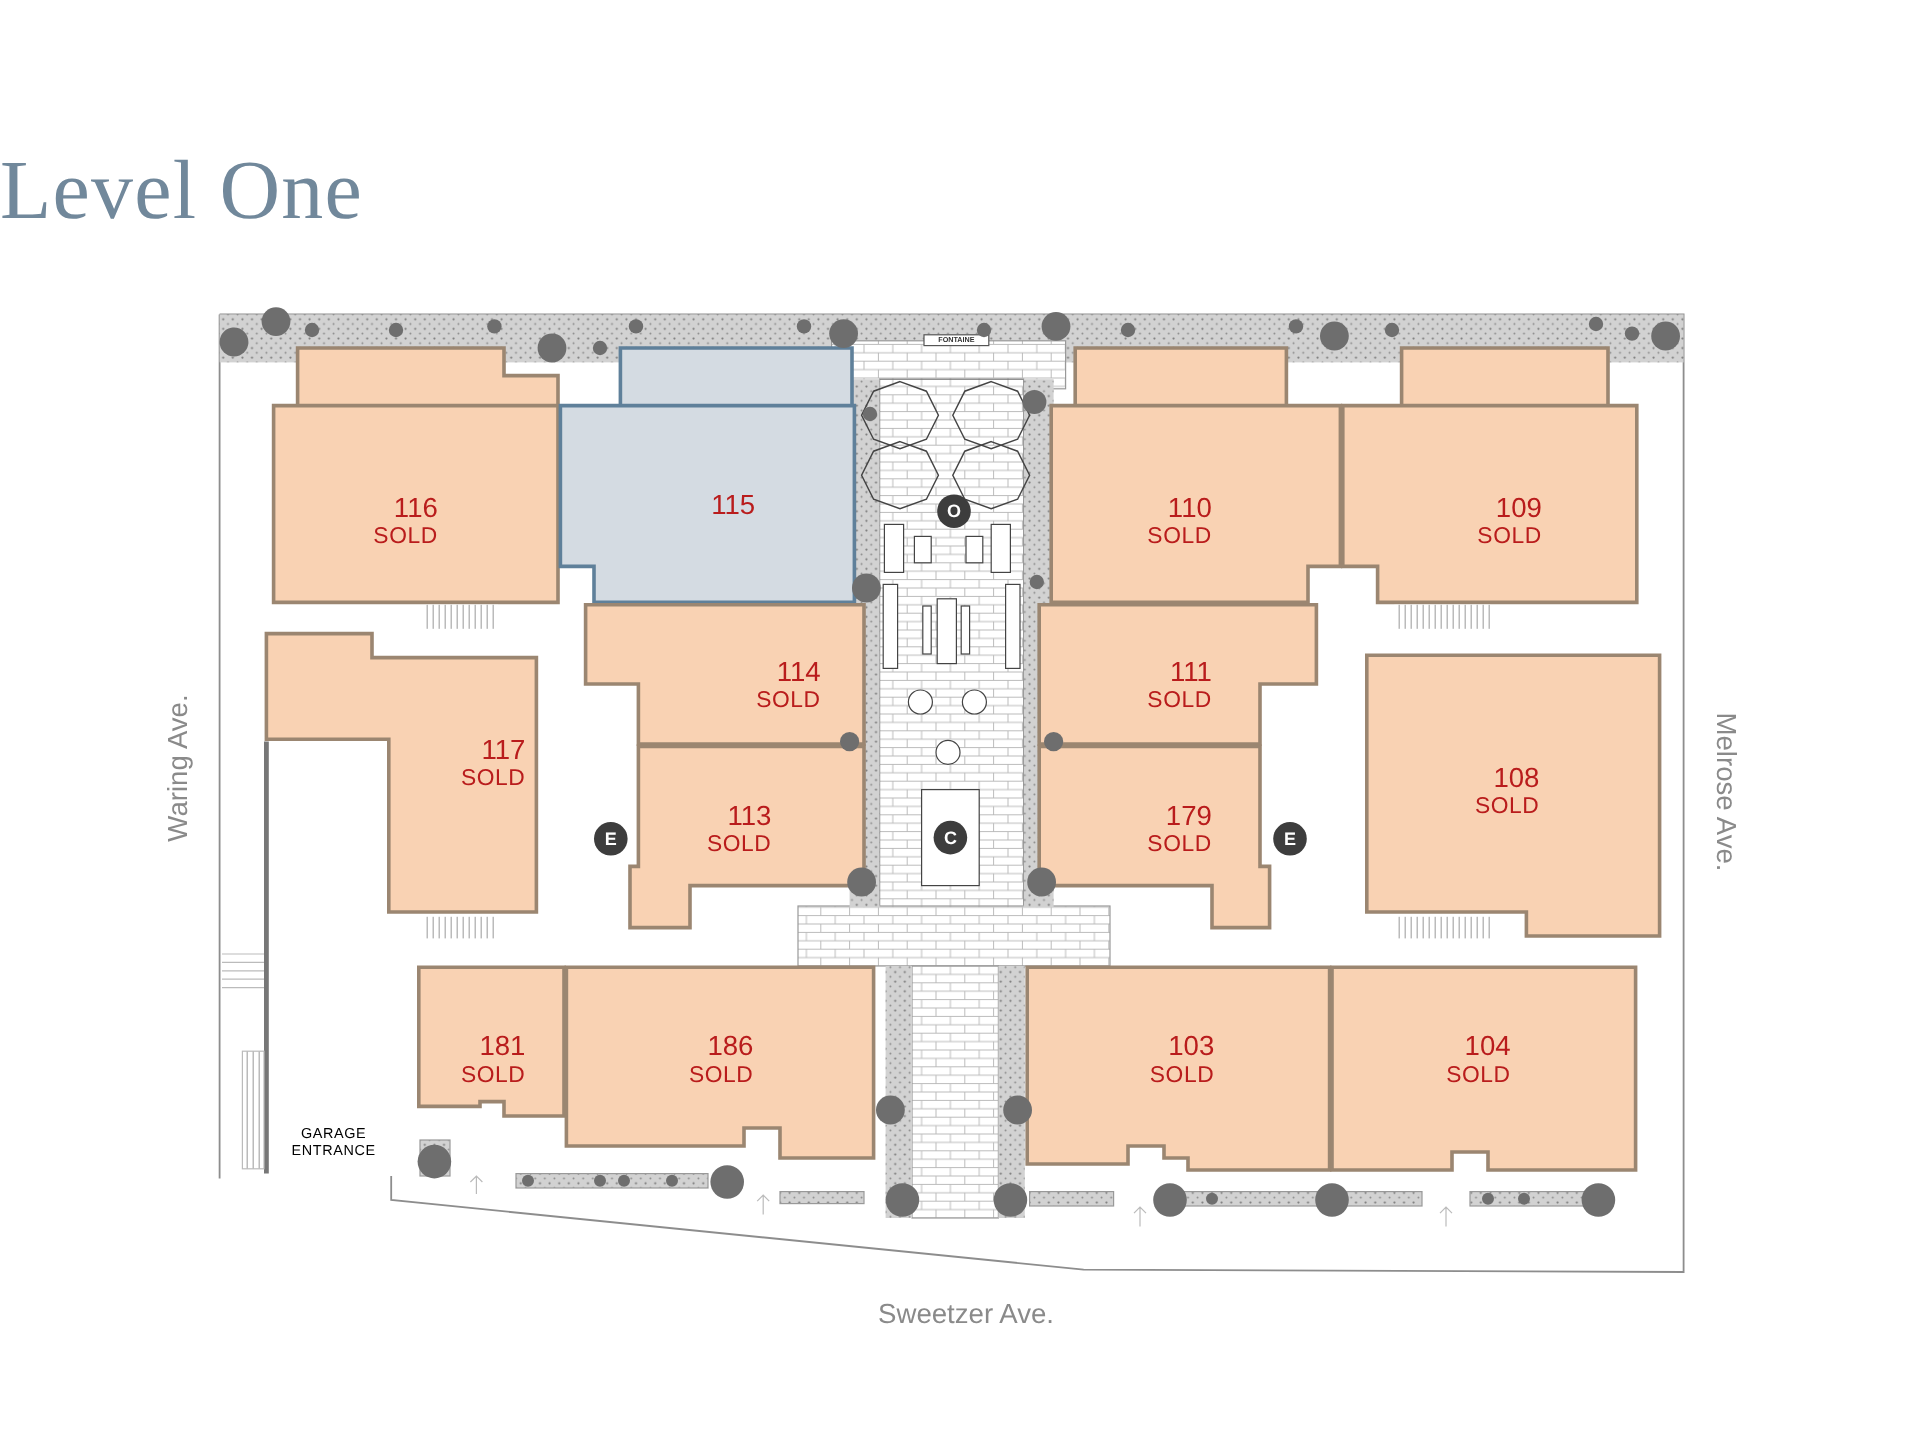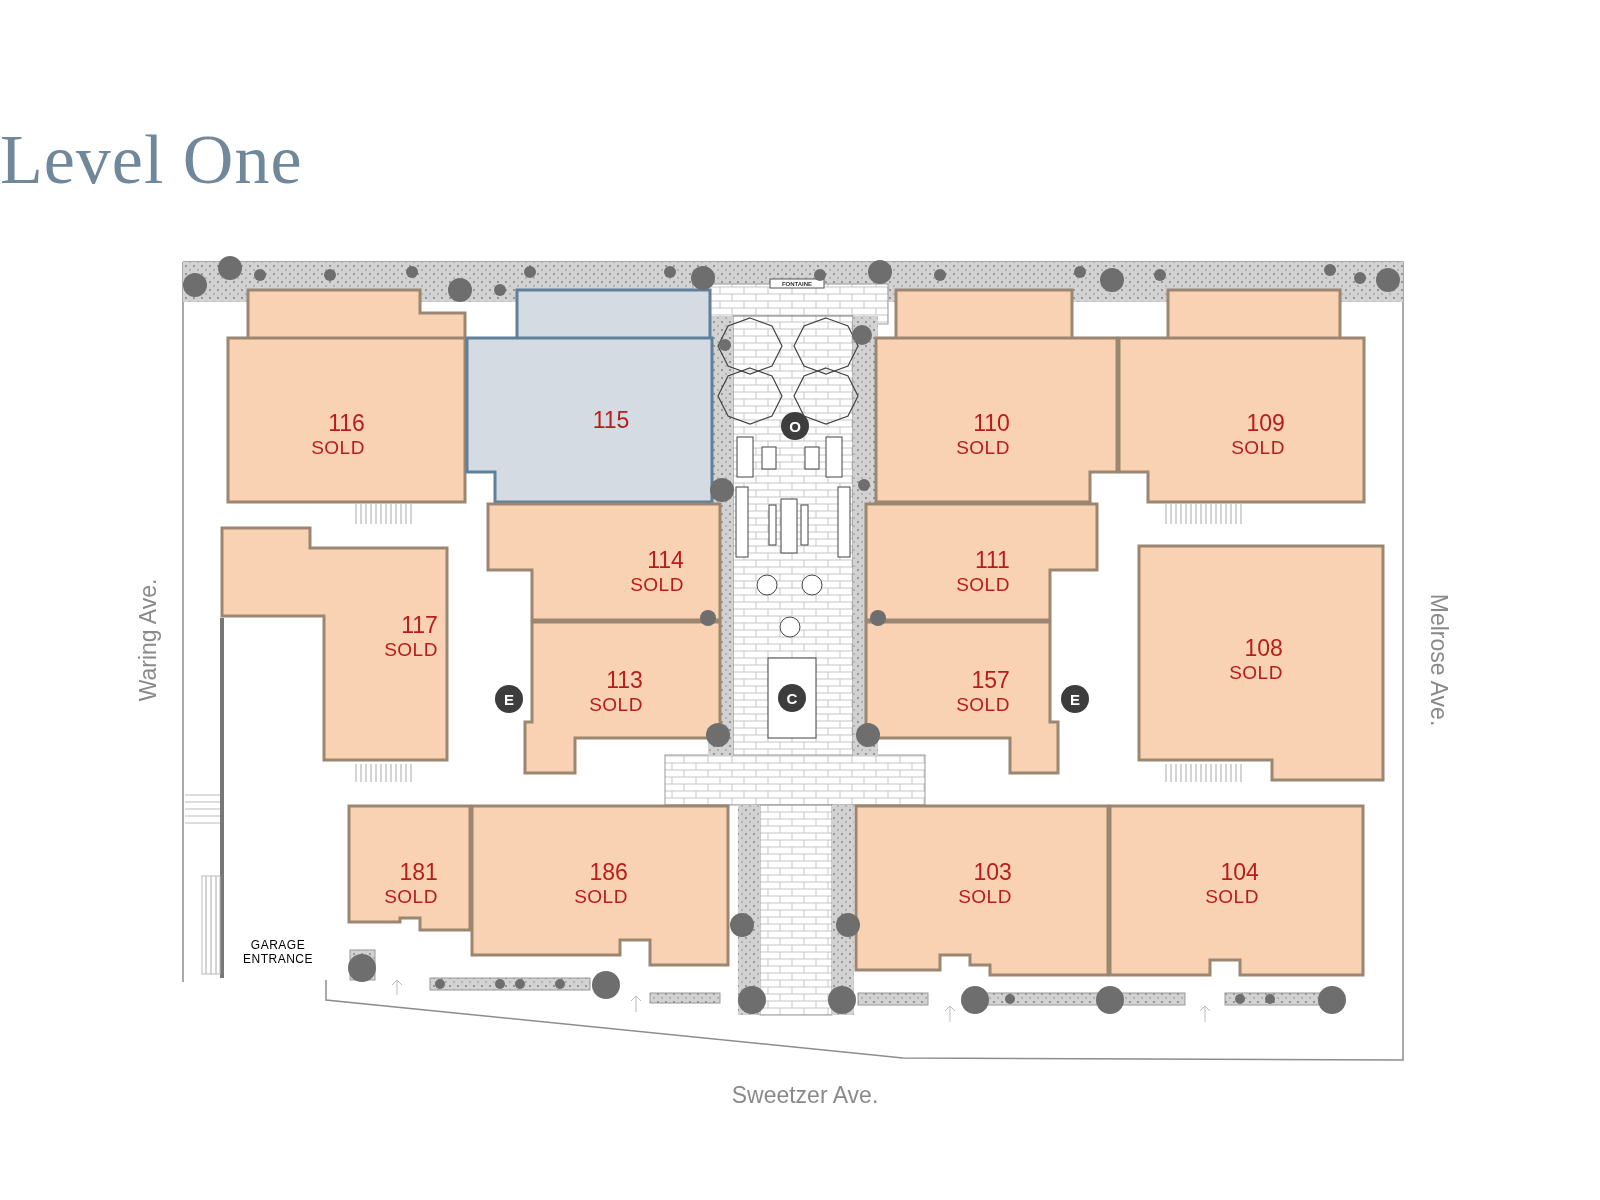--- a/index.html
+++ b/index.html
@@ -251,21 +251,21 @@
 </div>
 <div class="unit-label" style="left:1256px;top:659px;">
   <span class="num">108</span>
   <span class="status">SOLD</span>
 </div>
 <div class="unit-label" style="left:616px;top:691px;">
   <span class="num">113</span>
   <span class="status">SOLD</span>
 </div>
 <div class="unit-label" style="left:983px;top:691px;">
-  <span class="num">157</span>
+  <span class="num">179</span>
   <span class="status">SOLD</span>
 </div>
 <div class="unit-label" style="left:411px;top:883px;">
   <span class="num">181</span>
   <span class="status">SOLD</span>
 </div>
 <div class="unit-label" style="left:601px;top:883px;">
   <span class="num">186</span>
   <span class="status">SOLD</span>
 </div>

